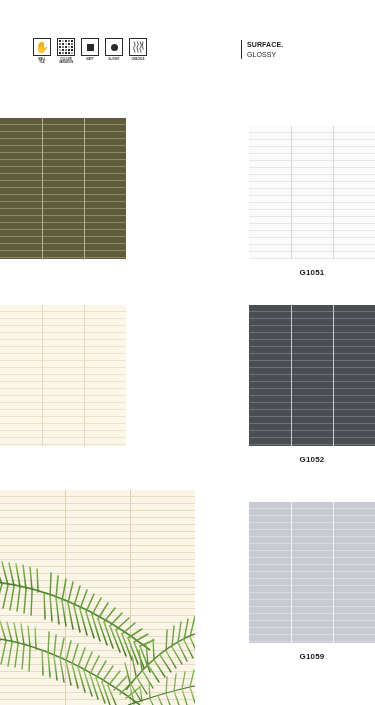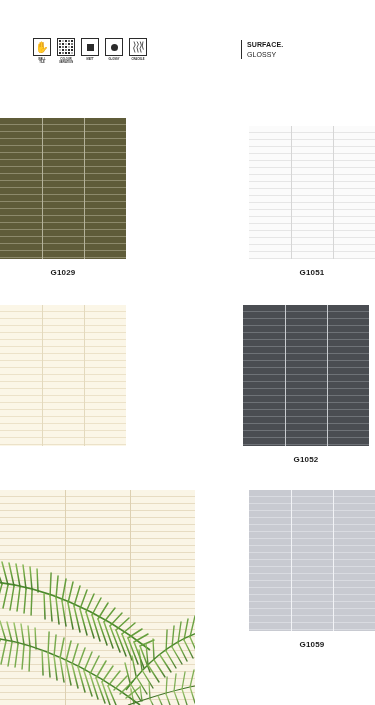--- a/index.html
+++ b/index.html
@@ -147,39 +147,38 @@
 
 </div>
 
 <div class="sheet">
 
   <div class="cell" id="c0" style="left:0px;  top:0px;">
     <div class="tile" id="t0" style="width: 126px; height: 141px; background: rgb(95, 92, 57);">
       <div class="courses" style="background-image: repeating-linear-gradient(rgb(95, 92, 57) 0px, rgb(95, 92, 57) 5.6px, rgb(141, 138, 107) 5.6px, rgb(141, 138, 107) 7px);"></div>
       <div class="seams" style="background-image: linear-gradient(to right, rgb(180, 178, 154) 0px, rgb(180, 178, 154) 100%), linear-gradient(to right, rgb(180, 178, 154) 0px, rgb(180, 178, 154) 100%); background-size: 1px 100%, 1px 100%; background-position: 42px 0px, 84px 0px; background-repeat: no-repeat;"></div>
     </div>
-    <div class="label">G1029</div>
   </div>
 
   <div class="cell" id="c1" style="left:249px; top:8px;">
     <div class="tile" id="t1" style="width: 126px; height: 133px; background: rgb(251, 251, 251);">
       <div class="courses" style="background-image: repeating-linear-gradient(rgb(251, 251, 251) 0px, rgb(251, 251, 251) 5.6px, rgb(230, 230, 230) 5.6px, rgb(230, 230, 230) 7px);"></div>
       <div class="seams" style="background-image: linear-gradient(to right, rgb(214, 214, 214) 0px, rgb(214, 214, 214) 100%), linear-gradient(to right, rgb(214, 214, 214) 0px, rgb(214, 214, 214) 100%); background-size: 1px 100%, 1px 100%; background-position: 42px 0px, 84px 0px; background-repeat: no-repeat;"></div>
     </div>
     <div class="label">G1051</div>
   </div>
 
   <div class="cell" id="c2" style="left:0px;  top:187px;">
     <div class="tile" id="t2" style="width: 126px; height: 141px; background: rgb(251, 246, 231);">
       <div class="courses" style="background-image: repeating-linear-gradient(rgb(251, 246, 231) 0px, rgb(251, 246, 231) 5.6px, rgb(236, 226, 201) 5.6px, rgb(236, 226, 201) 7px);"></div>
       <div class="seams" style="background-image: linear-gradient(to right, rgb(227, 217, 189) 0px, rgb(227, 217, 189) 100%), linear-gradient(to right, rgb(227, 217, 189) 0px, rgb(227, 217, 189) 100%); background-size: 1px 100%, 1px 100%; background-position: 42px 0px, 84px 0px; background-repeat: no-repeat;"></div>
     </div>
   </div>
 
-  <div class="cell" id="c3" style="left:243px; top:187px;">
+  <div class="cell" id="c3" style="left:249px; top:187px;">
     <div class="tile" id="t3" style="width: 126px; height: 141px; background: rgb(74, 77, 82);">
       <div class="courses" style="background-image: repeating-linear-gradient(rgb(74, 77, 82) 0px, rgb(74, 77, 82) 5.6px, rgb(110, 114, 119) 5.6px, rgb(110, 114, 119) 7px);"></div>
       <div class="seams" style="background-image: linear-gradient(to right, rgb(201, 204, 208) 0px, rgb(201, 204, 208) 100%), linear-gradient(to right, rgb(201, 204, 208) 0px, rgb(201, 204, 208) 100%); background-size: 1px 100%, 1px 100%; background-position: 42px 0px, 84px 0px; background-repeat: no-repeat;"></div>
     </div>
     <div class="label">G1052</div>
   </div>
 
   <div class="cell" id="c4" style="left:0px;  top:372px;">
     <div class="photo" id="t4" style="width: 195px; height: 215px; background: rgb(250, 245, 230);">
       <div class="courses" style="background-image: repeating-linear-gradient(rgb(250, 245, 230) 0px, rgb(250, 245, 230) 5.6px, rgb(231, 220, 194) 5.6px, rgb(231, 220, 194) 7px);"></div>
@@ -350,21 +349,21 @@
               <path d="M174 201 L 179 215"></path>
             <path d="M166 204 L 170 215"></path>
               <path d="M158 206 L 162 215"></path>
               <path d="M150 209 L 153 215"></path>
           </g>
         </g>
       </svg>
     </div>
   </div>
 
-  <div class="cell" id="c5" style="left:249px; top:372px;">
+  <div class="cell" id="c5" style="left:249px; top:384px;">
     <div class="tile" id="t5" style="width: 126px; height: 141px; background: rgb(200, 202, 209);">
       <div class="courses" style="background-image: repeating-linear-gradient(rgb(200, 202, 209) 0px, rgb(200, 202, 209) 5.6px, rgb(217, 219, 225) 5.6px, rgb(217, 219, 225) 7px);"></div>
       <div class="seams" style="background-image: linear-gradient(to right, rgb(242, 243, 246) 0px, rgb(242, 243, 246) 100%), linear-gradient(to right, rgb(242, 243, 246) 0px, rgb(242, 243, 246) 100%); background-size: 1px 100%, 1px 100%; background-position: 42px 0px, 84px 0px; background-repeat: no-repeat;"></div>
     </div>
     <div class="label">G1059</div>
   </div>
 
 </div>
 
 </body></html>

